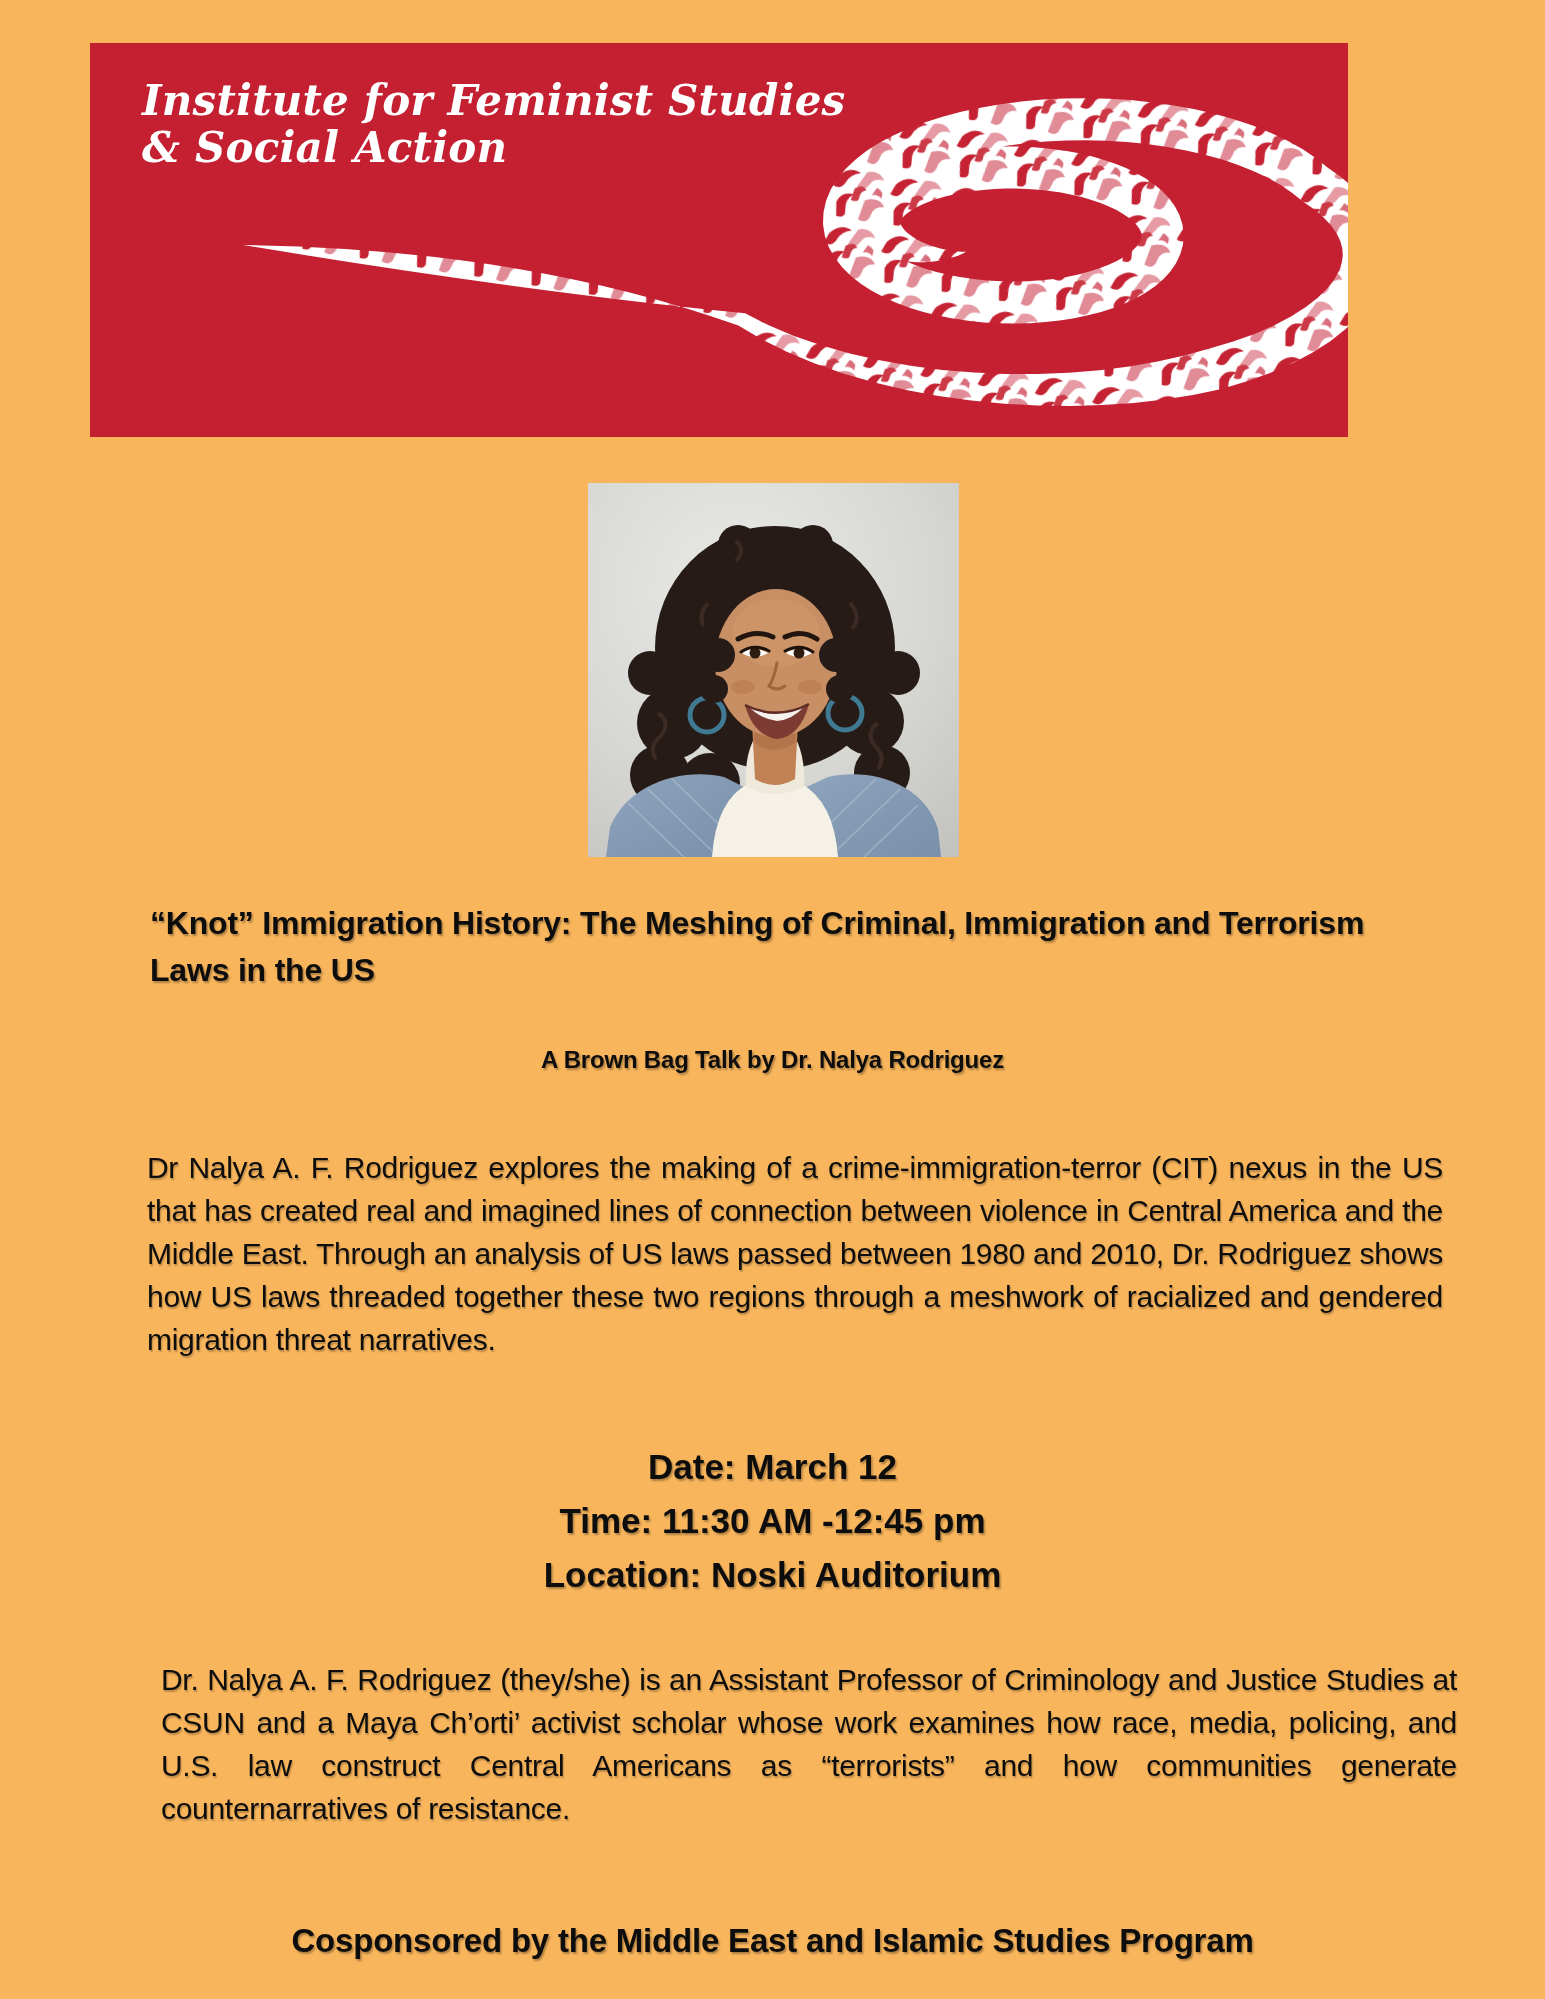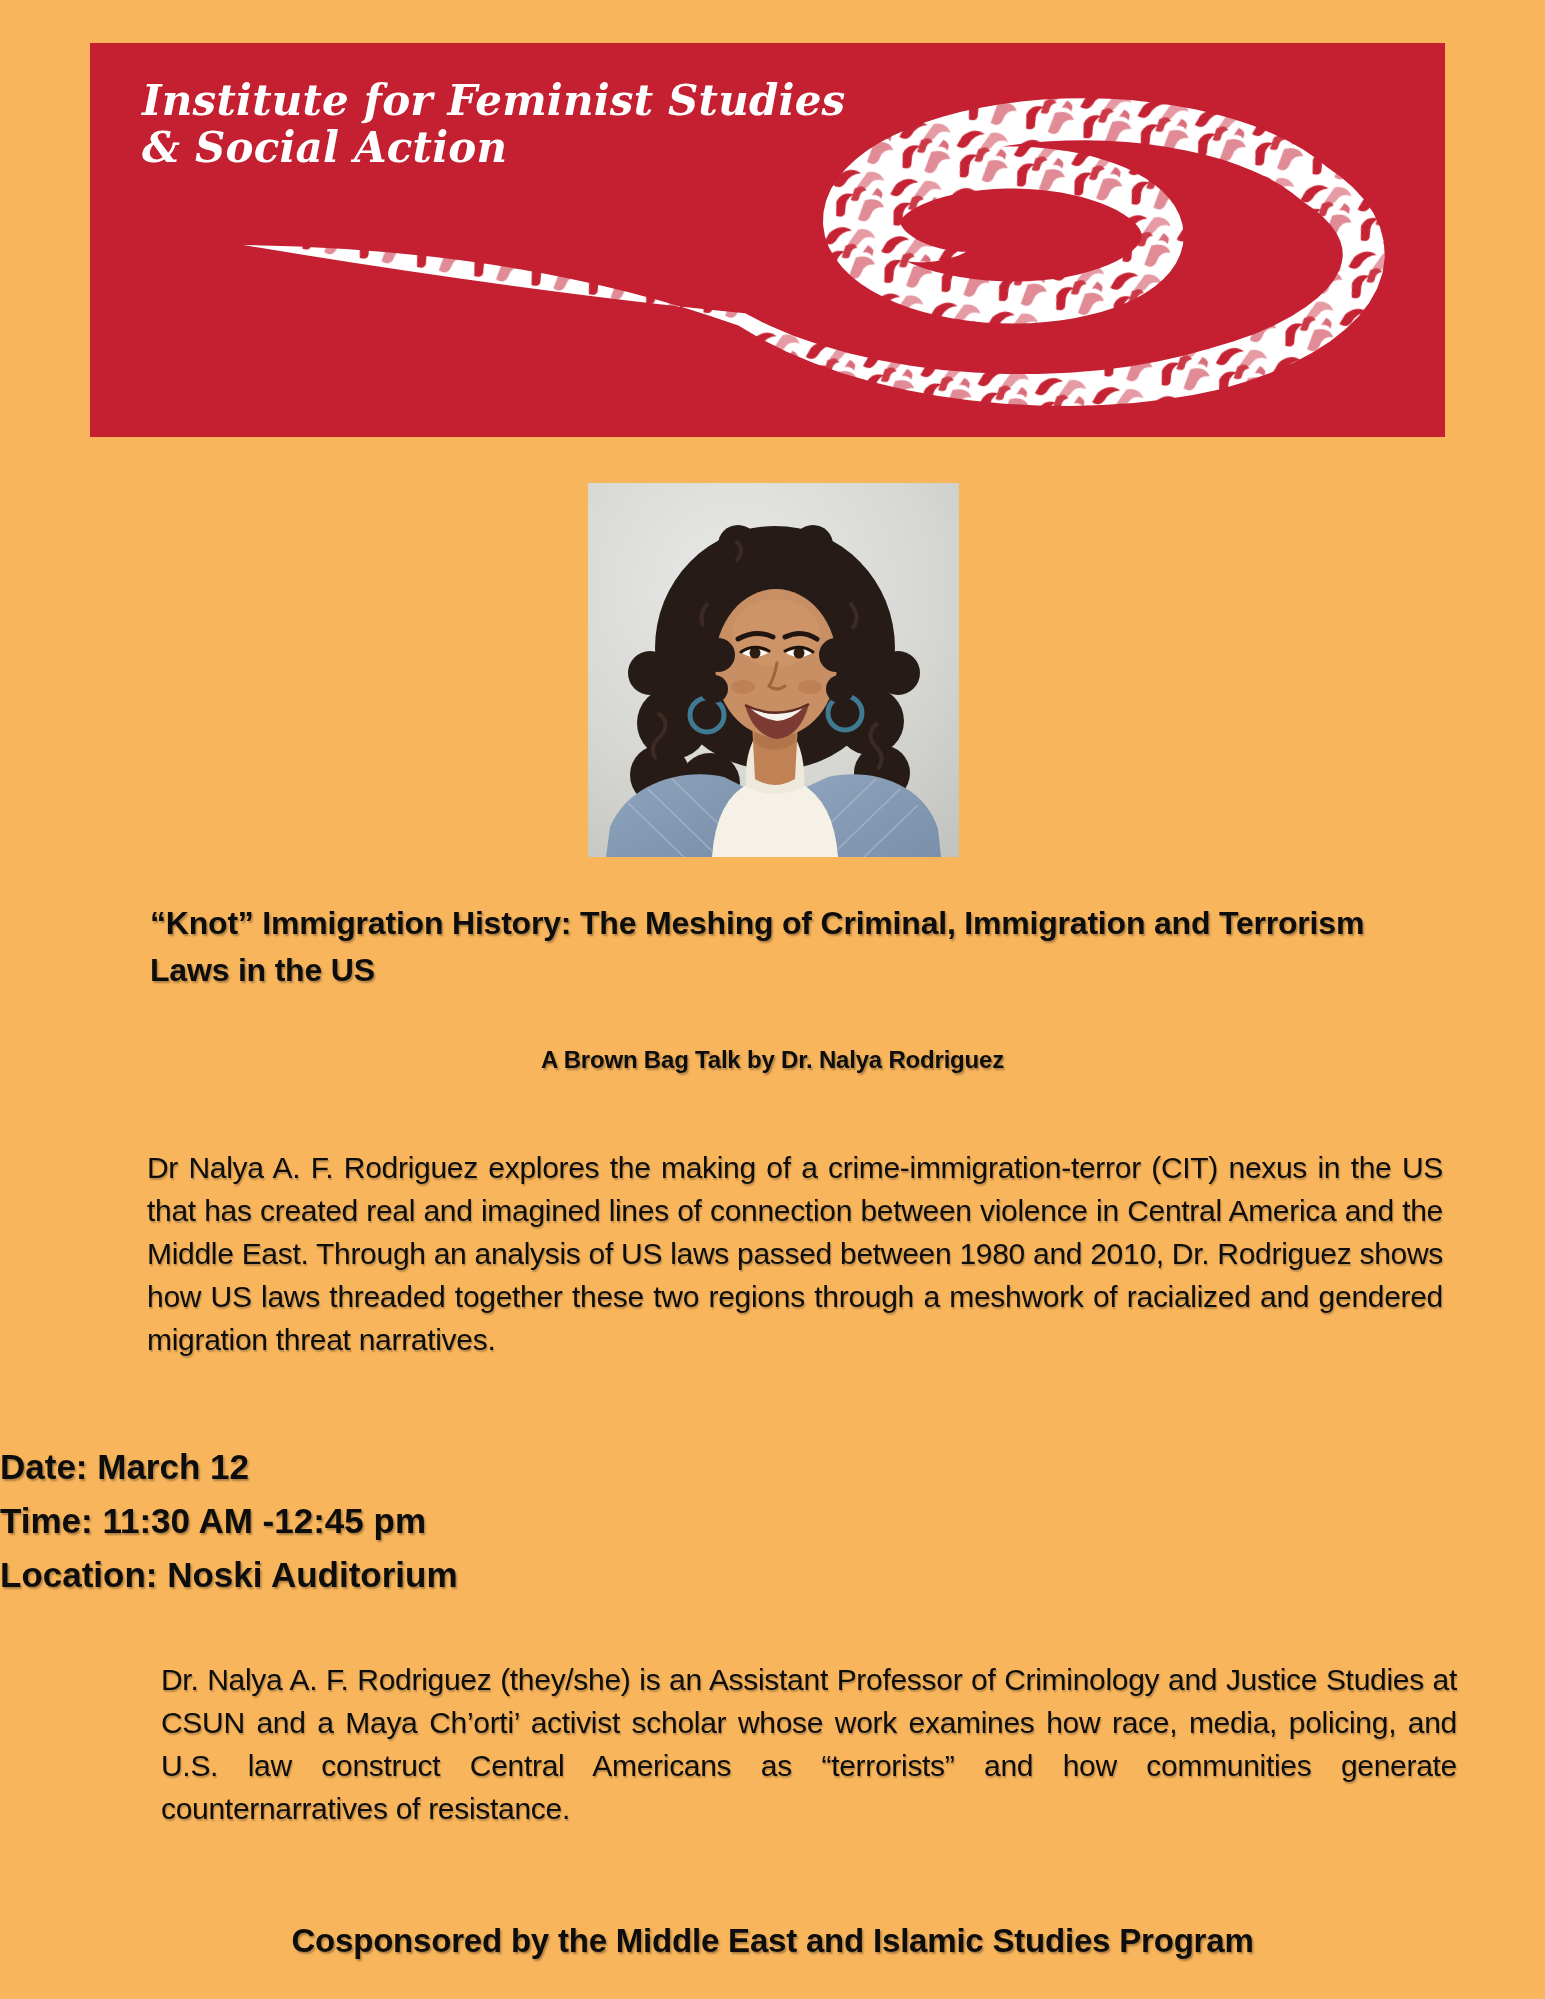--- a/index.html
+++ b/index.html
@@ -11,21 +11,21 @@
     width: 1545px; height: 1999px;
     background: #F8B55C;
     overflow: hidden;
     color: #0d0d0d;
   }
 
   
   .banner {
     position: absolute;
     left: 90px; top: 43px;
-    width: 1355px; height: 394px;
+    width: 1258px; height: 394px;
     background: #C42031;
     overflow: hidden;
   }
   .banner-spiral {
     position: absolute; left: 0; top: 0;
     width: 1355px; height: 394px;
     display: block;
   }
   .banner-title {
     position: absolute;
@@ -107,20 +107,21 @@
     letter-spacing: -0.3px;
     text-align: justify;
     text-shadow: 1px 1.5px 1.5px rgba(0,0,0,0.25);
   }
   .description { top: 1146px; margin-left: 22px; }
   .bio { top: 1658px; margin-left: 36px; }
 
   .schedule {
     position: absolute;
     left: 0; right: 0; top: 1440px;
+    text-align: center;
     font-size: 35px;
     font-weight: 700;
     line-height: 54px;
     text-shadow: 1.5px 2px 2px rgba(0,0,0,0.3);
   }
 
   .footer {
     position: absolute;
     left: 0; right: 0; top: 1922px;
     text-align: center;

